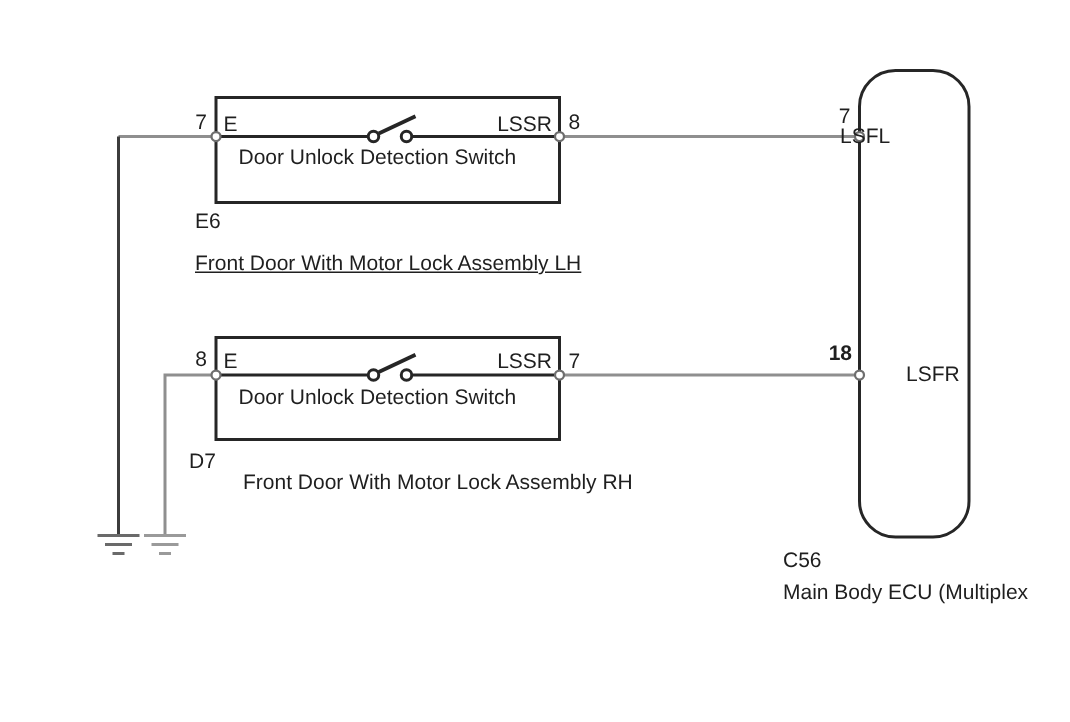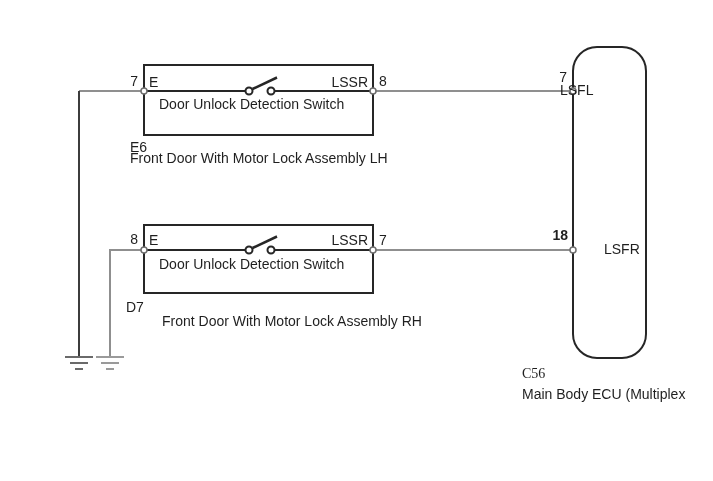--- a/index.html
+++ b/index.html
@@ -77,30 +77,30 @@
       <circle cx="573" cy="250" r="3"></circle>
     </g>
   </svg>
 
   <div class="t ra" style="left:112px; top:74px; width:26px;">7</div>
   <div class="t" style="left:149px; top:75px;">E</div>
   <div class="t ra" style="left:300px; top:75px; width:68px;">LSSR</div>
   <div class="t" style="left:379px; top:74px;">8</div>
   <div class="t" style="left:159px; top:97px;">Door Unlock Detection Switch</div>
   <div class="t" style="left:130px; top:140px;">E6</div>
-  <div class="t" style="left:130px; top:151px;">Front Door With Motor Lock Assembly LH</div>
+  <div class="t" style="left:130px; top:168px;text-decoration:underline;">Front Door With Motor Lock Assembly LH</div>
 
   <div class="t ra" style="left:112px; top:232px; width:26px;">8</div>
   <div class="t" style="left:149px; top:233px;">E</div>
   <div class="t ra" style="left:300px; top:233px; width:68px;">LSSR</div>
   <div class="t" style="left:379px; top:233px;">7</div>
   <div class="t" style="left:159px; top:257px;">Door Unlock Detection Switch</div>
   <div class="t" style="left:126px; top:300px;">D7</div>
   <div class="t" style="left:130px; top:314px;margin-left:32px;">Front Door With Motor Lock Assembly RH</div>
 
   <div class="t ra" style="left:540px; top:70px; width:27px;">7</div>
   <div class="t" style="left:560px; top:83px;">LSFL</div>
   <div class="t ra" style="left:540px; top:228px; width:28px;font-weight:bold;">18</div>
   <div class="t" style="left:580px; top:242px;margin-left:24px;">LSFR</div>
-  <div class="t" style="left:522px; top:366px;font-family:Liberation Serif, serif;">C56</div>
+  <div class="t" style="left:522px; top:366px;">C56</div>
   <div class="t" style="left:522px; top:387px;">Main Body ECU (Multiplex</div>
 
 </div>
 
 </body></html>

